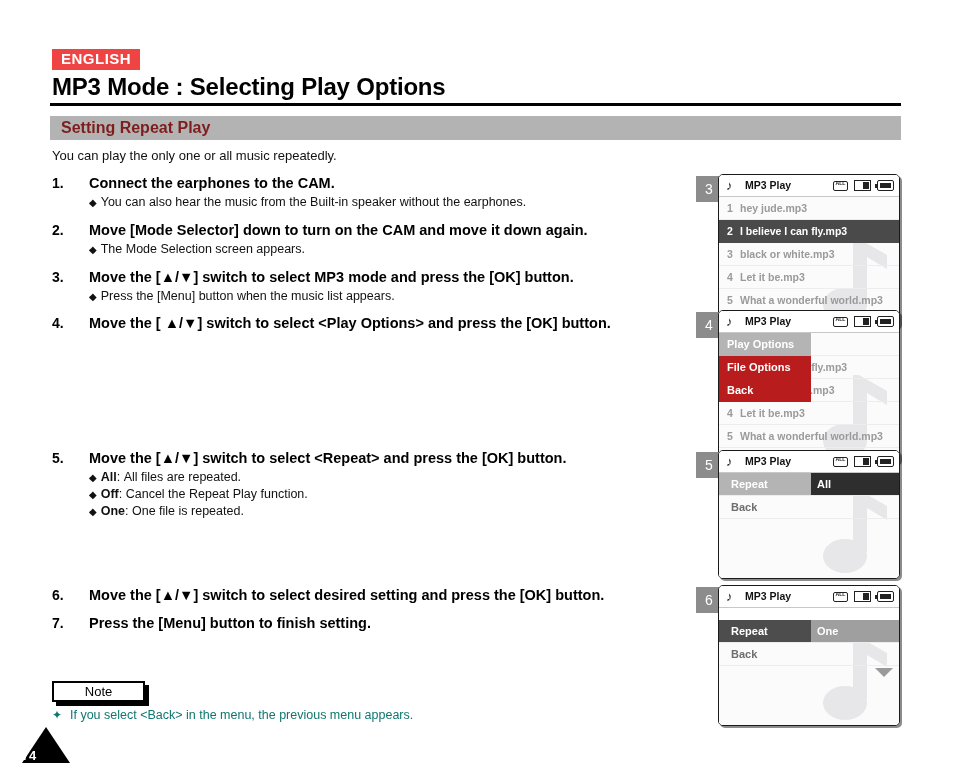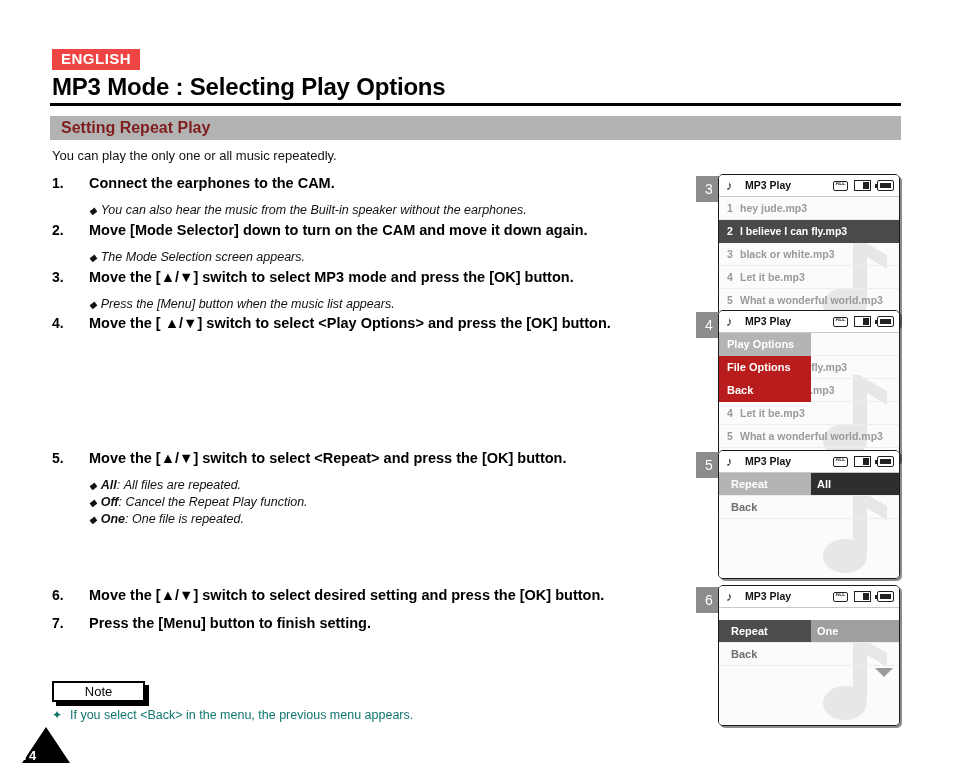--- a/index.html
+++ b/index.html
@@ -70,21 +70,21 @@
     left: 0; top: 0;
     width: 24px;
     font-size: 14px; font-weight: bold; color: #000;
   }
   .step-text {
     margin-left: 37px;
     font-size: 14.5px; font-weight: bold; color: #000;
     line-height: 17px;
     white-space: nowrap;
   }
-  .bullets { margin-left: 37px; margin-top: 10px; font-style: italic; }
+  .bullets { margin-left: 37px; margin-top: 2px; }
   .bullet {
     font-size: 12.5px; color: #111;
     line-height: 16px;
     white-space: nowrap;
   }
   .bullet .dia { font-size: 10px; margin-right: 4px; }
   .bullet b { font-weight: bold; }
 
   
   .note-box {

